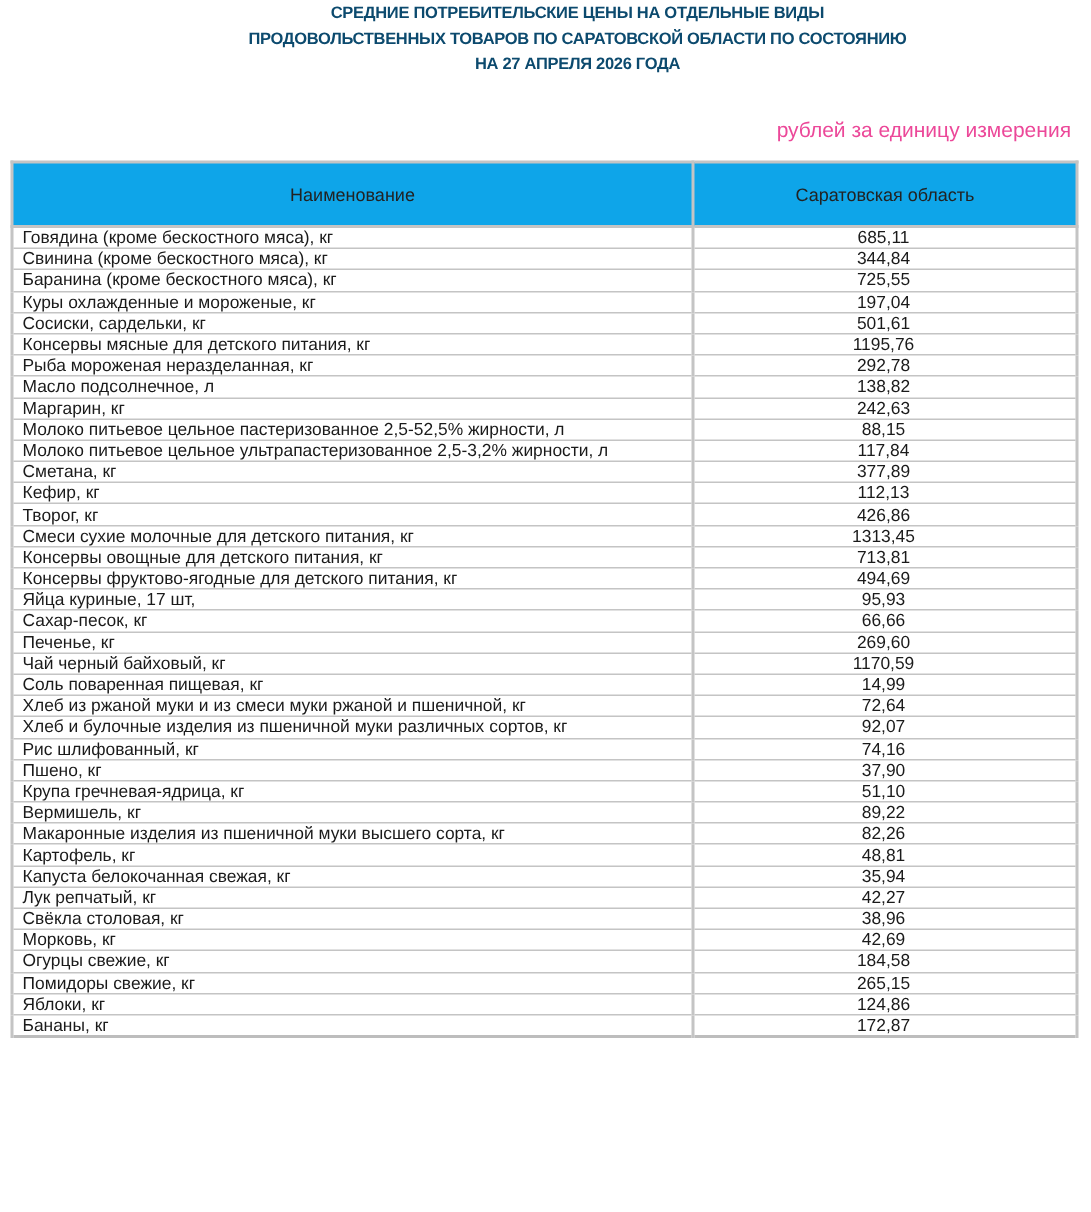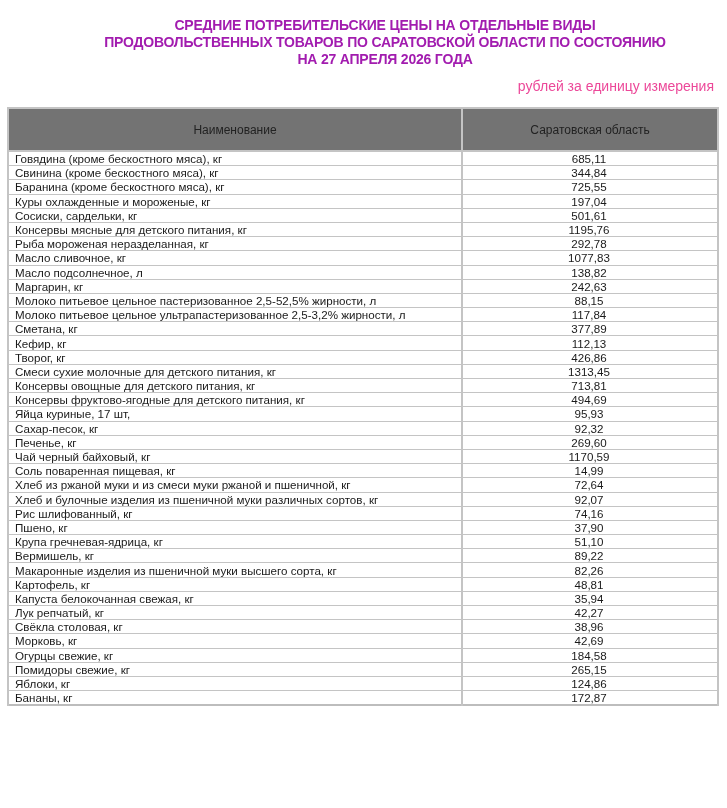--- a/index.html
+++ b/index.html
@@ -1,38 +1,38 @@
 <!DOCTYPE html>
 <html><head>
 <meta charset="utf-8">
 <style>
   html, body { margin: 0; padding: 0; background: #ffffff; }
   body {
     width: 727px; height: 808px; overflow: hidden; position: relative;
     font-family: "Liberation Sans", sans-serif; color: #1a1a1a;
   }
   .title {
-    position: absolute; left: 60px; top: 17px; width: 650px;
-    text-align: center; font-weight: bold; font-size: 14px; line-height: 17px;
-    letter-spacing: -0.2px; color: #a21caf;
+    position: absolute; left: 60px; top: 1px; width: 650px;
+    text-align: center; font-weight: bold; font-size: 11px; line-height: 17px;
+    letter-spacing: -0.2px; color: #0c4a6e;
   }
   .title div { white-space: nowrap; }
   .units {
     position: absolute; right: 13px; top: 78px;
     font-size: 14px; color: #ec4899; white-space: nowrap;
   }
   table.prices {
     position: absolute; left: 7px; top: 107px; width: 710px;
     border-collapse: collapse; table-layout: fixed;
     border: 2px solid #bdbdbd;
   }
   table.prices col.c1 { width: 454px; }
   table.prices col.c2 { width: 256px; }
   table.prices th {
-    background: #737373; font-weight: normal; font-size: 12px; color: #222;
+    background: #0ea5e9; font-weight: normal; font-size: 12px; color: #222;
     height: 41px; border: 2px solid #c4c4c4; text-align: center; padding: 0;
   }
   table.prices td {
     height: 13.2px; font-size: 11.6px; line-height: 13px; padding: 0 8px 0 6px;
     border: 2px solid #c4c4c4; border-top-width: 1px; border-bottom-width: 1px;
     white-space: nowrap; overflow: hidden;
   }
   table.prices td.num { text-align: center; padding-right: 8px; }
 </style>
 </head>
@@ -80,24 +80,20 @@
       </tr>
       <tr>
         <td>Консервы мясные для детского питания, кг</td>
         <td class="num">1195,76</td>
       </tr>
       <tr>
         <td>Рыба мороженая неразделанная, кг</td>
         <td class="num">292,78</td>
       </tr>
       <tr>
-        <td>Масло сливочное, кг</td>
-        <td class="num">1077,83</td>
-      </tr>
-      <tr>
         <td>Масло подсолнечное, л</td>
         <td class="num">138,82</td>
       </tr>
       <tr>
         <td>Маргарин, кг</td>
         <td class="num">242,63</td>
       </tr>
       <tr>
         <td>Молоко питьевое цельное пастеризованное 2,5-52,5% жирности, л</td>
         <td class="num">88,15</td>
@@ -129,21 +125,21 @@
       <tr>
         <td>Консервы фруктово-ягодные для детского питания, кг</td>
         <td class="num">494,69</td>
       </tr>
       <tr>
         <td>Яйца куриные, 17 шт,</td>
         <td class="num">95,93</td>
       </tr>
       <tr>
         <td>Сахар-песок, кг</td>
-        <td class="num">92,32</td>
+        <td class="num">66,66</td>
       </tr>
       <tr>
         <td>Печенье, кг</td>
         <td class="num">269,60</td>
       </tr>
       <tr>
         <td>Чай черный байховый, кг</td>
         <td class="num">1170,59</td>
       </tr>
       <tr>

